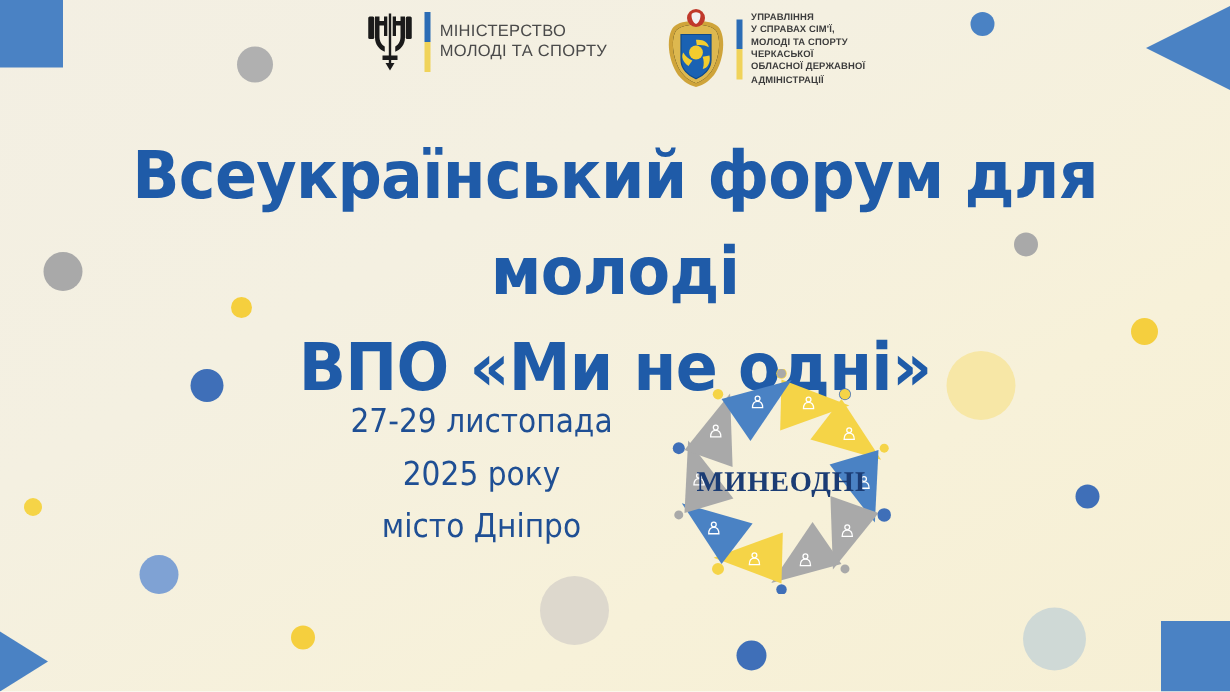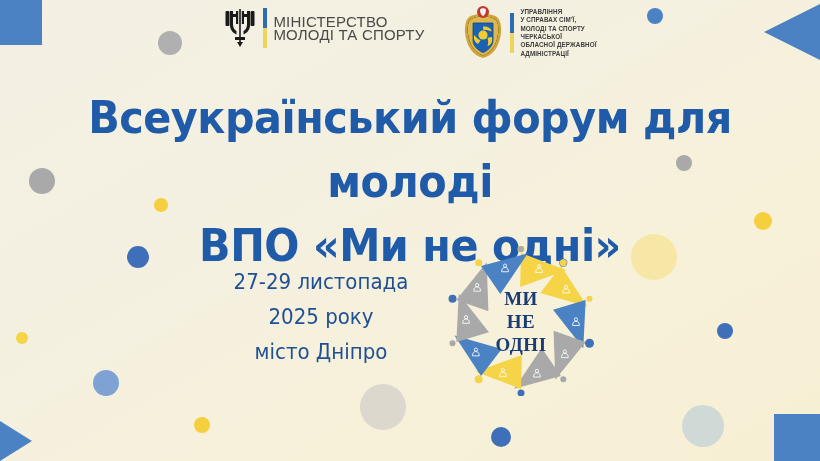--- a/index.html
+++ b/index.html
@@ -73,21 +73,21 @@
     align-items: center;
     justify-content: center;
   }
   .bar-divider {
     width: 4px;
     height: 40px;
     background: linear-gradient(to bottom, #2b6cb5 0%, #2b6cb5 50%, #f0d35a 50%, #f0d35a 100%);
   }
   .min-text {
     font-family: "Liberation Sans", sans-serif;
-    font-size: 15px;
+    font-size: 11px;
     line-height: 13.5px;
     letter-spacing: 0.2px;
     color: #4a4a4a;
     text-transform: uppercase;
     white-space: nowrap;
   }
   .coa-wrap {
     width: 42px;
     height: 54px;
   }
@@ -141,21 +141,21 @@
     left: 446px;
     top: 246px;
     width: 150px;
     height: 150px;
   }
   .emblem-text {
     position: absolute;
     left: 0; top: 0;
     width: 150px; height: 150px;
     display: flex;
-    flex-direction: column;
+    flex-direction: row;
     align-items: center;
     justify-content: center;
     color: #1b3c74;
     font-family: "Liberation Serif", serif;
     font-weight: bold;
     font-size: 19px;
     line-height: 23px;
     letter-spacing: 0.5px;
     pointer-events: none;
   }

